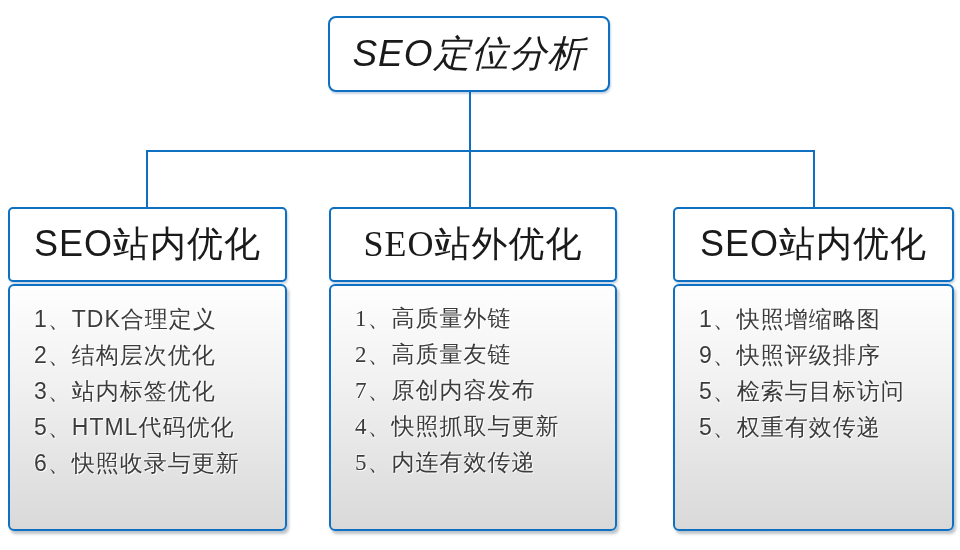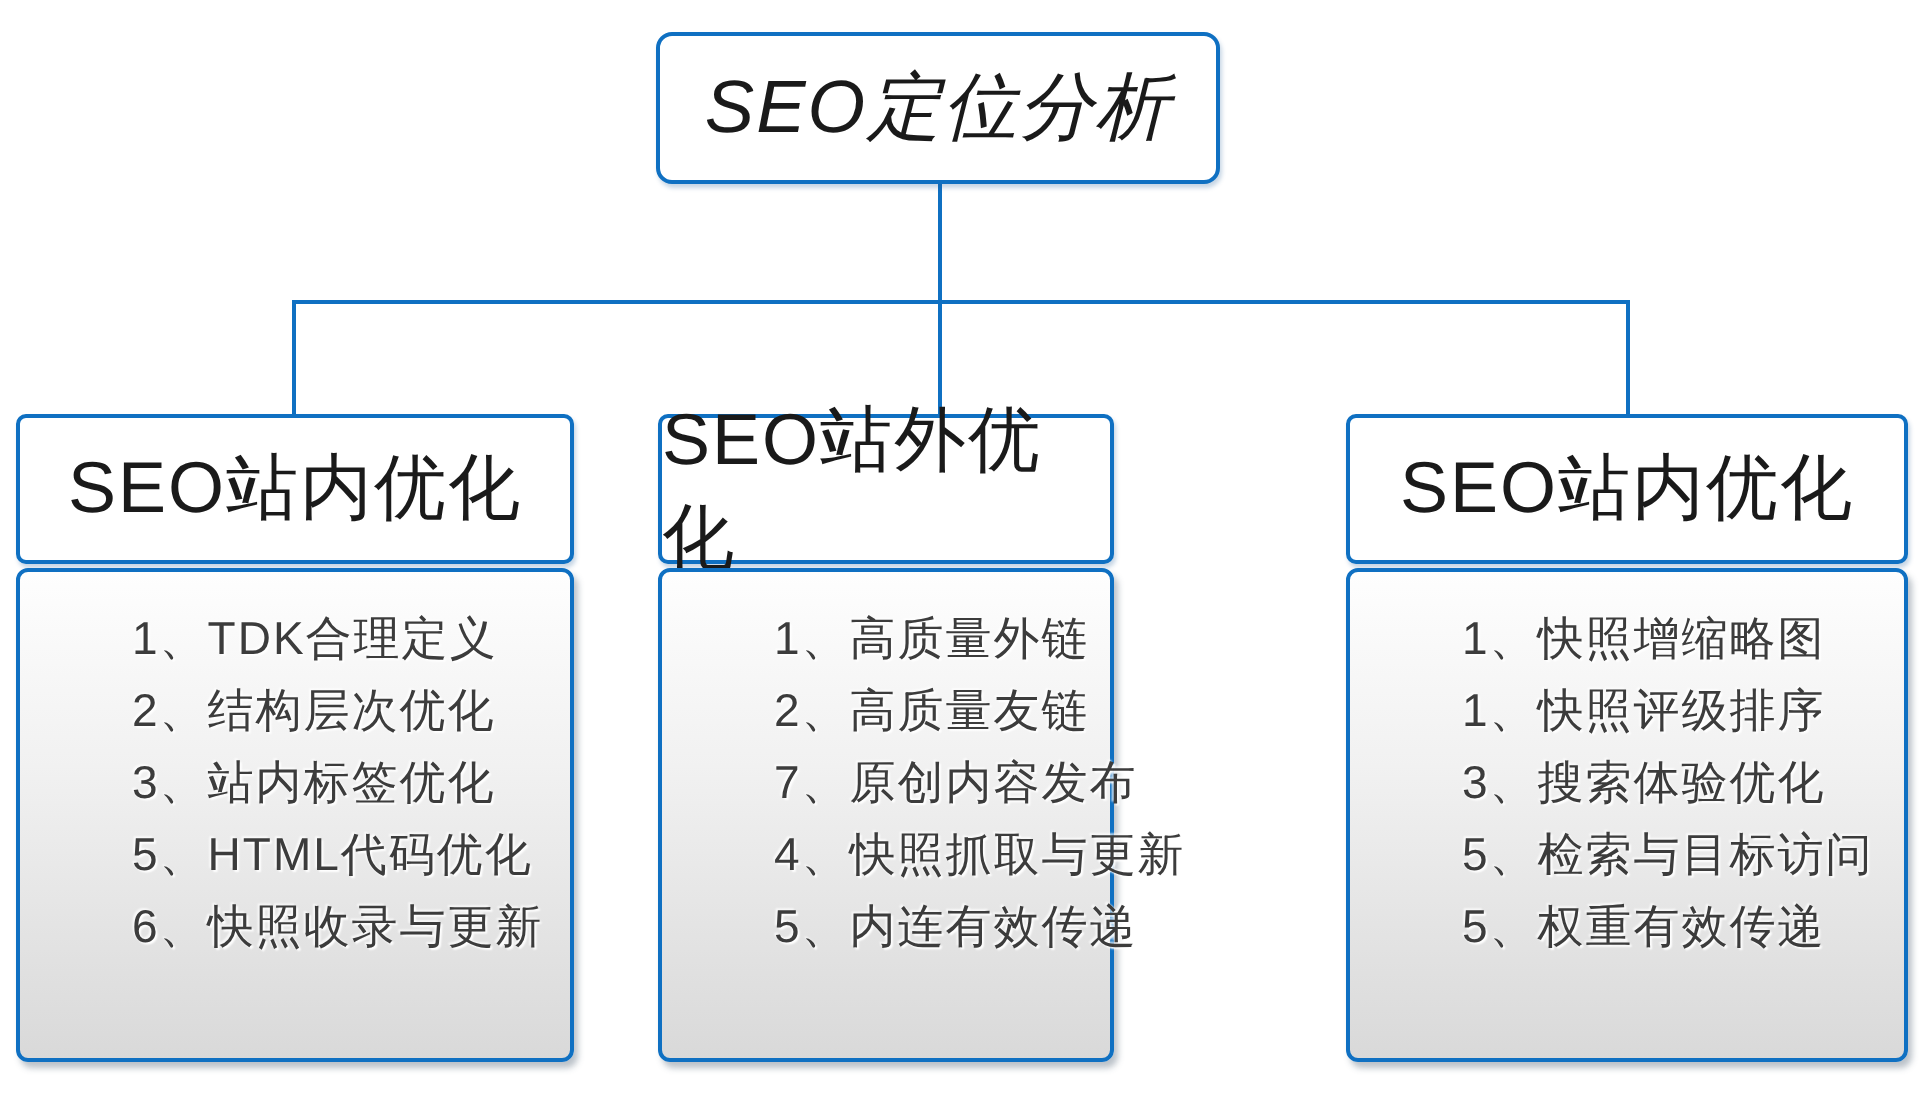--- a/index.html
+++ b/index.html
@@ -66,32 +66,31 @@
     top: 284px;
     height: 247px;
     background: linear-gradient(180deg, #fefefe 0%, #f1f1f1 40%, #d9d9d9 100%);
     border: 2px solid #0f70c2;
     border-radius: 6px;
     box-sizing: border-box;
     padding: 15px 0 0 24px;
     box-shadow: 2px 3px 3px rgba(60, 80, 100, 0.35);
   }
   #header-1, #list-1 { left: 8px;   width: 279px; }
-  #header-2, #list-2 { left: 329px; width: 228px; }
+  #header-2, #list-2 { left: 329px; width: 288px; font-family: Liberation Serif, serif; }
   #header-3, #list-3 { left: 673px; width: 281px; }
 
   .branch-item {
     height: 36px;
     line-height: 36px;
     font-size: 23px;
     color: #3c3c3c;
     letter-spacing: 1px;
     white-space: nowrap;
     text-shadow: 1px 1px 1px #ffffff, -1px -1px 1px rgba(255,255,255,0.75);
-    margin-left: 32px;
   }
 </style>
 </head>
 <body>
 
 <div id="canvas">
 
   <div class="line" id="stem"></div>
   <div class="line" id="hline"></div>
   <div class="line" id="drop-left"></div>
@@ -121,19 +120,18 @@
     <div class="branch-item">7、原创内容发布</div>
     <div class="branch-item">4、快照抓取与更新</div>
     <div class="branch-item">5、内连有效传递</div>
   </div>
 
   <div class="branch-header" id="header-3">
     <span>SEO站内优化</span>
   </div>
   <div class="branch-list" id="list-3">
     <div class="branch-item">1、快照增缩略图</div>
-    <div class="branch-item">1、快照评级排序</div>
-    <div class="branch-item">3、搜索体验优化</div>
+    <div class="branch-item">9、快照评级排序</div>
     <div class="branch-item">5、检索与目标访问</div>
     <div class="branch-item">5、权重有效传递</div>
   </div>
 
 </div>
 
 </body></html>

